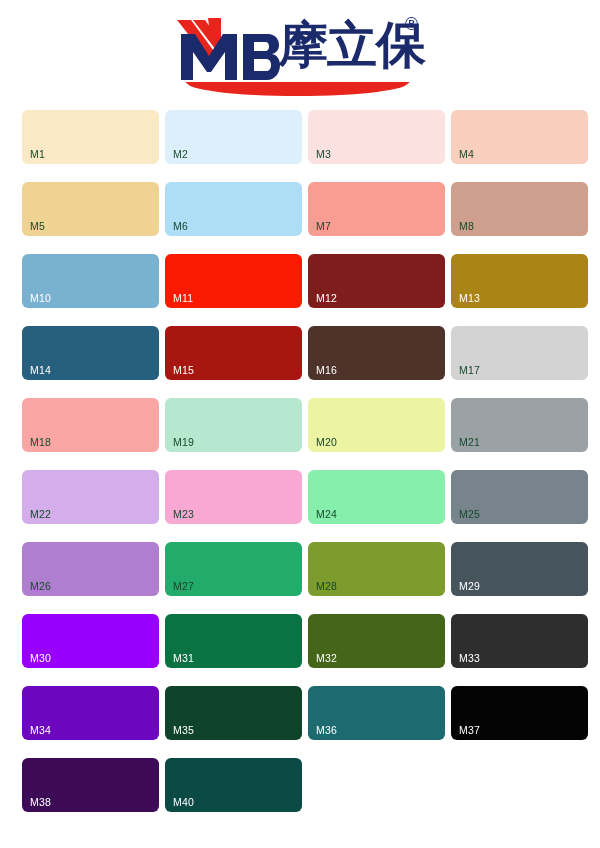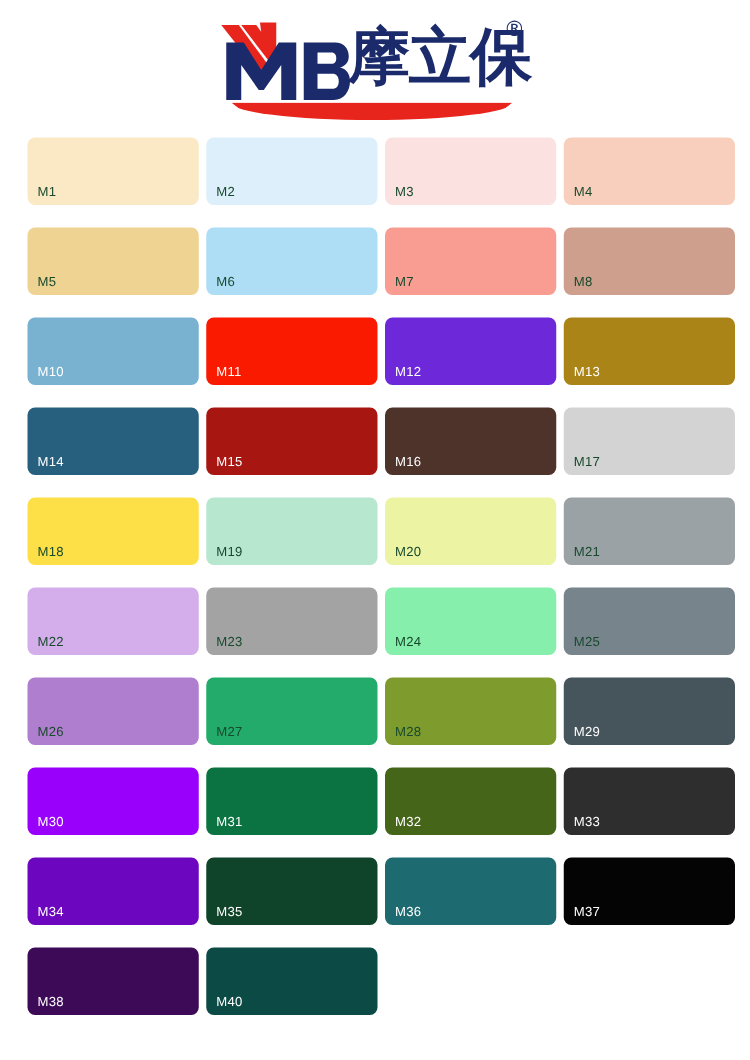--- a/index.html
+++ b/index.html
@@ -150,54 +150,54 @@
     </div>
     <div class="swatch" style="background: rgb(206, 159, 141);">
       <span class="swatch-label label-dark">M8</span>
     </div>
     <div class="swatch" style="background: rgb(121, 178, 209);">
       <span class="swatch-label label-light">M10</span>
     </div>
     <div class="swatch" style="background: rgb(250, 26, 0);">
       <span class="swatch-label label-light">M11</span>
     </div>
-    <div class="swatch" style="background: #6d28d9; text-decoration: underline;">
+    <div class="swatch" style="background: #7f1d1d; text-decoration: underline;">
       <span class="swatch-label label-light">M12</span>
     </div>
     <div class="swatch" style="background: rgb(171, 132, 24);">
       <span class="swatch-label label-light">M13</span>
     </div>
     <div class="swatch" style="background: rgb(39, 96, 127);">
       <span class="swatch-label label-light">M14</span>
     </div>
     <div class="swatch" style="background: rgb(168, 22, 18);">
       <span class="swatch-label label-light">M15</span>
     </div>
     <div class="swatch" style="background: rgb(78, 51, 42);">
       <span class="swatch-label label-light">M16</span>
     </div>
     <div class="swatch" style="background: rgb(211, 211, 211);">
       <span class="swatch-label label-dark">M17</span>
     </div>
-    <div class="swatch" style="background: #fde047;">
+    <div class="swatch" style="background: #fca5a5;">
       <span class="swatch-label label-dark">M18</span>
     </div>
     <div class="swatch" style="background: rgb(183, 231, 207);">
       <span class="swatch-label label-dark">M19</span>
     </div>
     <div class="swatch" style="background: rgb(236, 244, 164); padding-left: 36px;">
       <span class="swatch-label label-dark">M20</span>
     </div>
     <div class="swatch" style="background: rgb(155, 162, 166);">
       <span class="swatch-label label-dark">M21</span>
     </div>
     <div class="swatch" style="background: rgb(212, 174, 234);">
       <span class="swatch-label label-dark">M22</span>
     </div>
-    <div class="swatch" style="background: #a3a3a3;">
+    <div class="swatch" style="background: #f9a8d4;">
       <span class="swatch-label label-dark">M23</span>
     </div>
     <div class="swatch" style="background: #86efac; padding-left: 18px;">
       <span class="swatch-label label-dark">M24</span>
     </div>
     <div class="swatch" style="background: rgb(119, 132, 140);">
       <span class="swatch-label label-dark">M25</span>
     </div>
     <div class="swatch" style="background: rgb(176, 126, 206);">
       <span class="swatch-label label-dark">M26</span>

